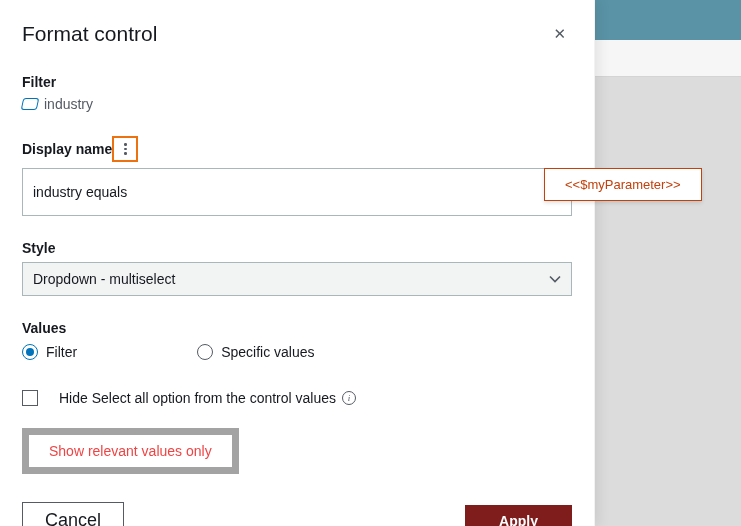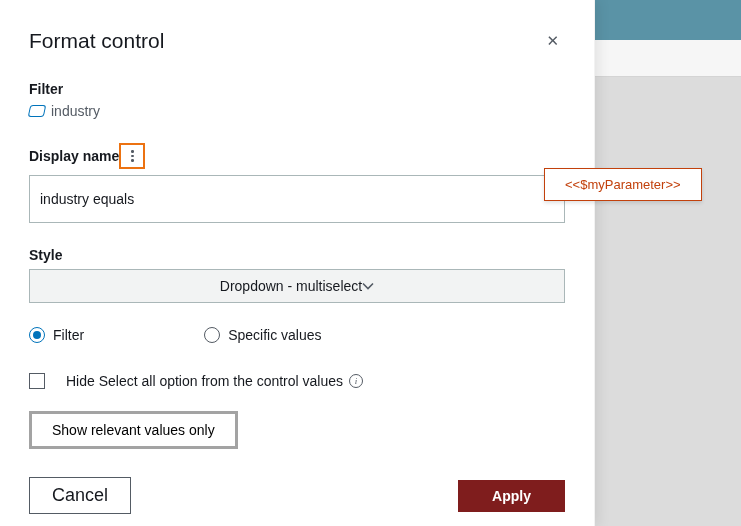--- a/index.html
+++ b/index.html
@@ -57,21 +57,21 @@
       display: flex;
       gap: 5px;
     }
     .modal {
       position: absolute;
       top: 0;
       left: 0;
       width: 595px;
       height: 526px;
       background: #fff;
-      padding: 29px;
+      padding: 22px;
       z-index: 10;
       border-right: 1px solid rgba(0,0,0,0.05);
       box-shadow: 4px 0 12px rgba(0,0,0,0.08);
     }
     .modal-header {
       display: flex;
       justify-content: space-between;
       align-items: center;
       margin-bottom: 28px;
     }
@@ -151,21 +151,21 @@
     .select-input {
       width: 100%;
       height: 34px;
       border: 1px solid #aab7b8;
       padding: 0 10px;
       font-size: 14px;
       color: #16191f;
       background: #f2f3f3;
       display: flex;
       align-items: center;
-      justify-content: center;
+      justify-content: space-between;
       cursor: pointer;
     }
     .chevron-down {
       width: 12px;
       height: 8px;
     }
     .radio-row {
       display: flex;
       gap: 120px;
       margin-bottom: 30px;
@@ -227,22 +227,22 @@
       font-size: 9px;
       display: flex;
       align-items: center;
       justify-content: center;
       color: #545b64;
       font-style: italic;
       font-family: Georgia, serif;
       cursor: pointer;
     }
     .relevant-btn {
-      border: 3px solid #a3a3a3;
-      color: #000000;
+      border: 7px solid #a3a3a3;
+      color: #ef4444;
       background: #fff;
       padding: 8px 20px;
       font-size: 14px;
       cursor: pointer;
       margin-bottom: 28px;
       display: inline-block;
     }
     .button-row {
       display: flex;
       justify-content: space-between;
@@ -318,20 +318,21 @@
   <div class="section-label">Style</div>
   <div class="select-wrap">
     <div class="select-input">
       <span>Dropdown - multiselect</span>
       <svg class="chevron-down" viewBox="0 0 12 8">
           <path d="M1 1.5 L6 6.5 L11 1.5" stroke="#545b64" stroke-width="1.6" fill="none"></path>
         </svg>
     </div>
   </div>
 
+  <div class="section-label">Values</div>
   <div class="radio-row">
     <div class="radio-item">
       <div class="radio-circle checked"></div>
       <div class="radio-label">Filter</div>
     </div>
     <div class="radio-item">
       <div class="radio-circle"></div>
       <div class="radio-label">Specific values</div>
     </div>
   </div>

